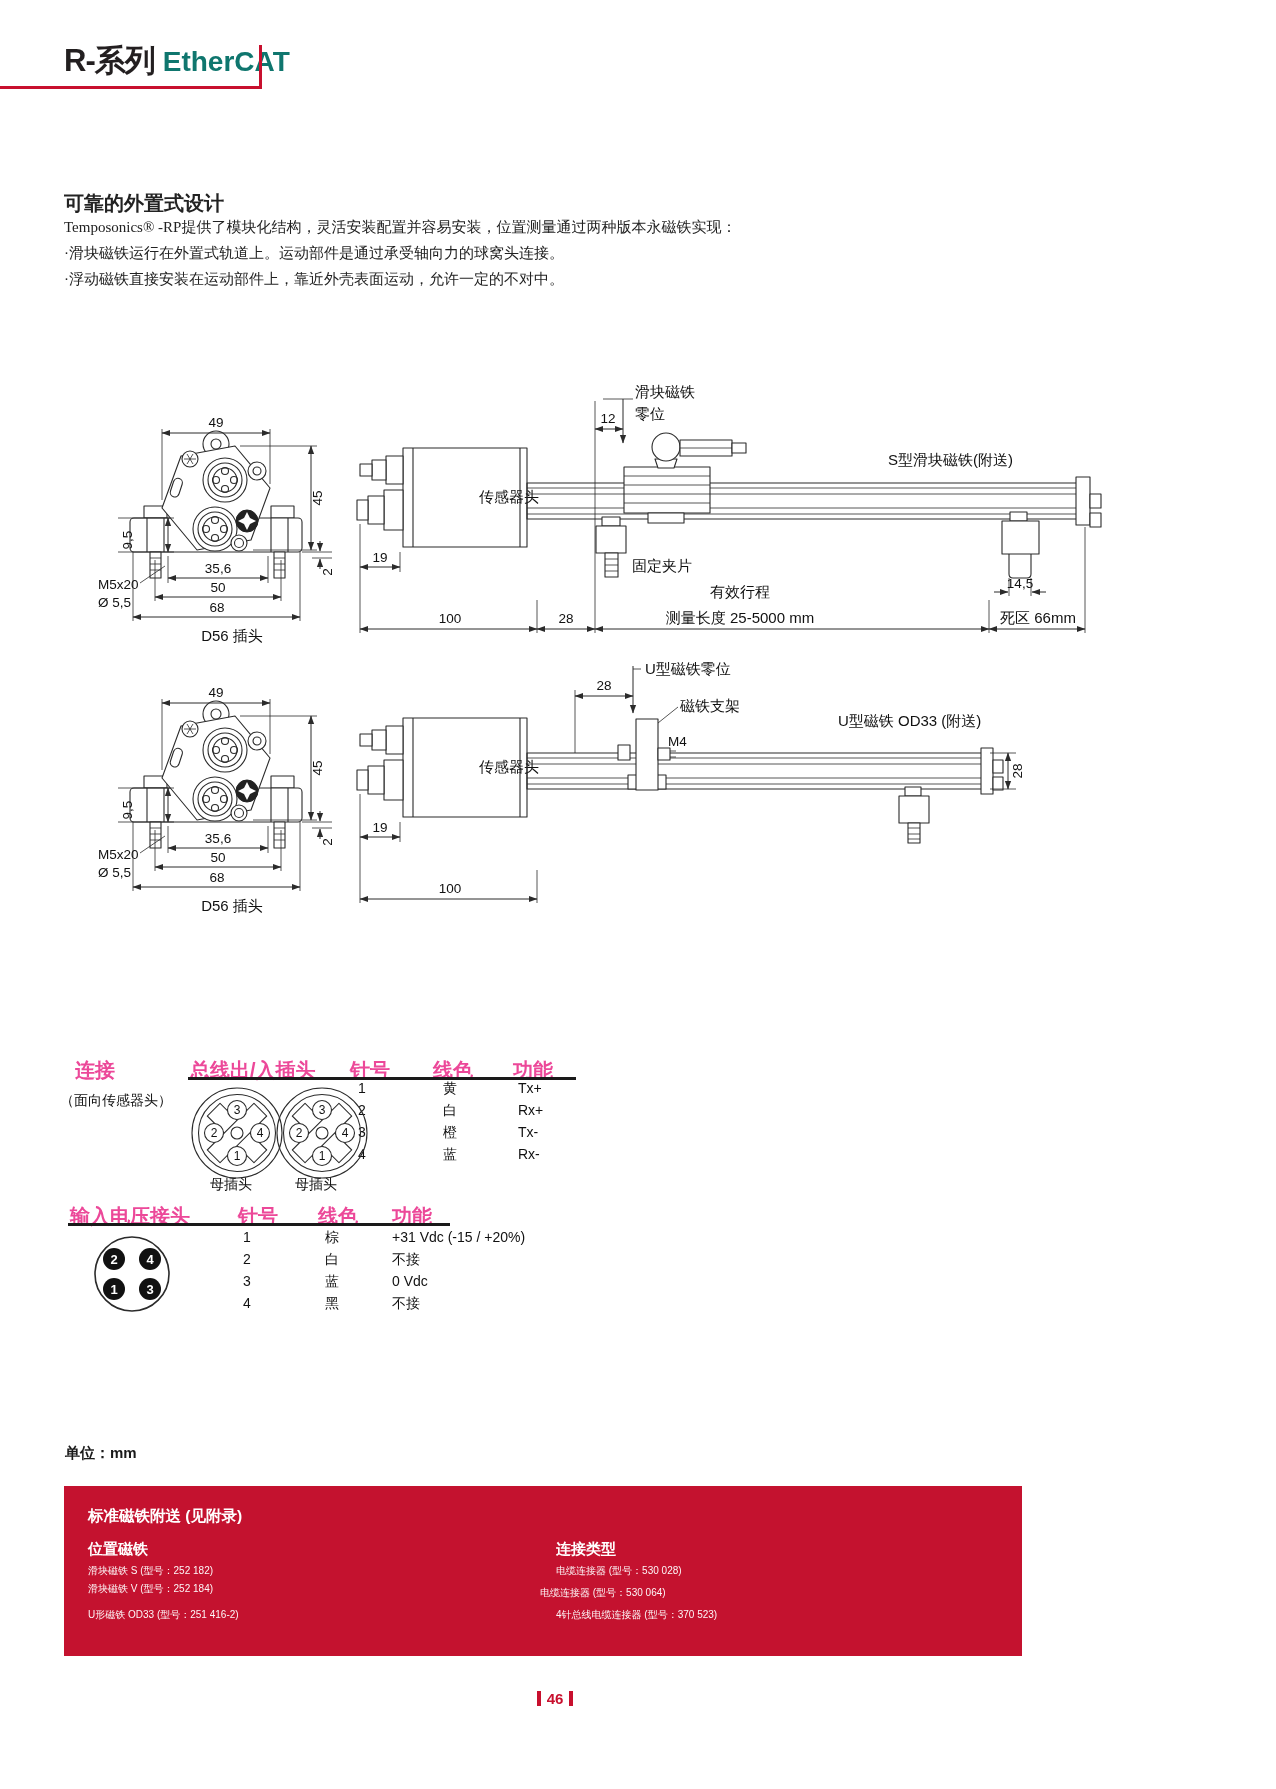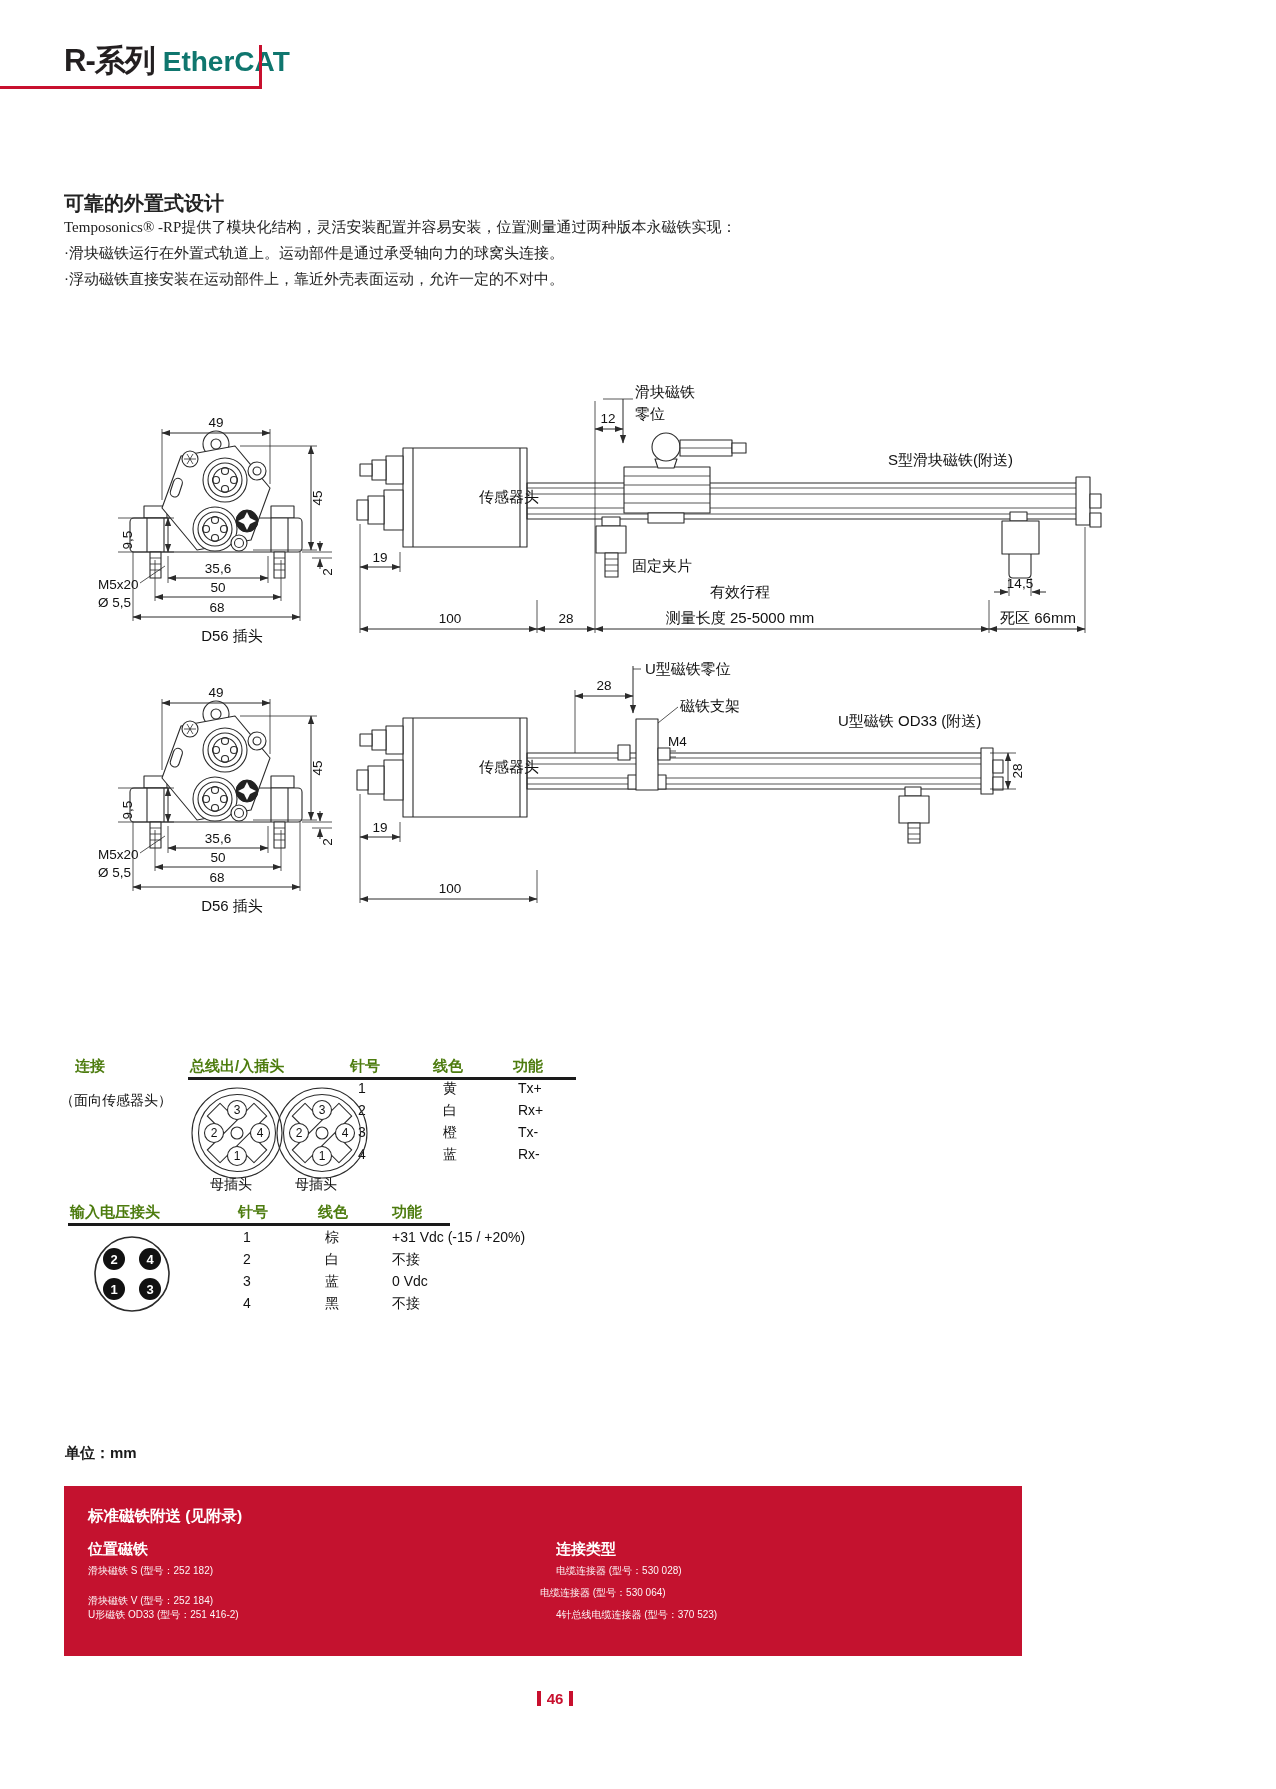--- a/index.html
+++ b/index.html
@@ -17,21 +17,21 @@
   
   .ln{stroke:#2b2b2b;stroke-width:1.1;fill:none;stroke-linejoin:round}
   .lnf{stroke:#2b2b2b;stroke-width:1.1;fill:#fff;stroke-linejoin:round}
   .ext{stroke:#2b2b2b;stroke-width:0.8;fill:none}
   .dim{stroke:#2b2b2b;stroke-width:1;fill:none;marker-start:url(#ar);marker-end:url(#ar)}
   .dimE{stroke:#2b2b2b;stroke-width:1;fill:none;marker-end:url(#ar)}
   .dt{font-family:"Liberation Sans",sans-serif;font-size:13.5px;fill:#111}
   .dc{font-family:"Liberation Sans",sans-serif;font-size:15px;fill:#111}
   .mid{text-anchor:middle}
   
-  .th{font-size:15px;font-weight:bold;color:#4d7c0f}
+  .th{font-size:20px;font-weight:bold;color:#ec4899}
   .tc{font-size:14px;color:#111}
   .rule{background:#1a1a1a;height:3px}
   .pinnum{font-family:"Liberation Sans",sans-serif;font-size:12px;fill:#111;text-anchor:middle}
   .pwrnum{font-family:"Liberation Sans",sans-serif;font-size:13px;font-weight:bold;fill:#fff;text-anchor:middle}
   
   .panel{color:#fff}
   .panel .p-title{font-size:15.5px;font-weight:bold}
   .panel .p-head{font-size:15px;font-weight:bold}
   .panel .p-item{font-size:10px;color:rgba(255,255,255,.96)}
   
@@ -326,21 +326,21 @@
   <text class="pwrnum" x="18" y="19.5">3</text>
 </svg>
 
 <div class="abs" style="left:65px;top:1444px;font-size:15px;font-weight:bold">单位：mm</div>
 
 <div class="abs panel" style="left:64px;top:1486px;width:958px;height:170px;background:#C4122F">
   <div class="abs p-title" style="left:24px;top:20px">标准磁铁附送 (见附录)</div>
   <div class="abs p-head" style="left:24px;top:54px">位置磁铁</div>
   <div class="abs p-head" style="left:492px;top:54px">连接类型</div>
   <div class="abs p-item" style="left:24px;top:78px">滑块磁铁 S (型号：252 182)</div>
-  <div class="abs p-item" style="left:24px;top:108px">滑块磁铁 V (型号：252 184)</div>
+  <div class="abs p-item" style="left:24px;top:96px">滑块磁铁 V (型号：252 184)</div>
   <div class="abs p-item" style="left:24px;top:122px">U形磁铁 OD33 (型号：251 416-2)</div>
   <div class="abs p-item" style="left:492px;top:78px">电缆连接器 (型号：530 028)</div>
   <div class="abs p-item" style="left:476px;top:100px">电缆连接器 (型号：530 064)</div>
   <div class="abs p-item" style="left:492px;top:122px">4针总线电缆连接器 (型号：370 523)</div>
 </div>
 
 <div class="abs" style="left:495px;top:1690px;width:120px;text-align:center;color:#C8102E">
   <span class="pbar" style="background:#C8102E"></span><span class="pnum">46</span><span class="pbar" style="background:#C8102E"></span>
 </div>
 

